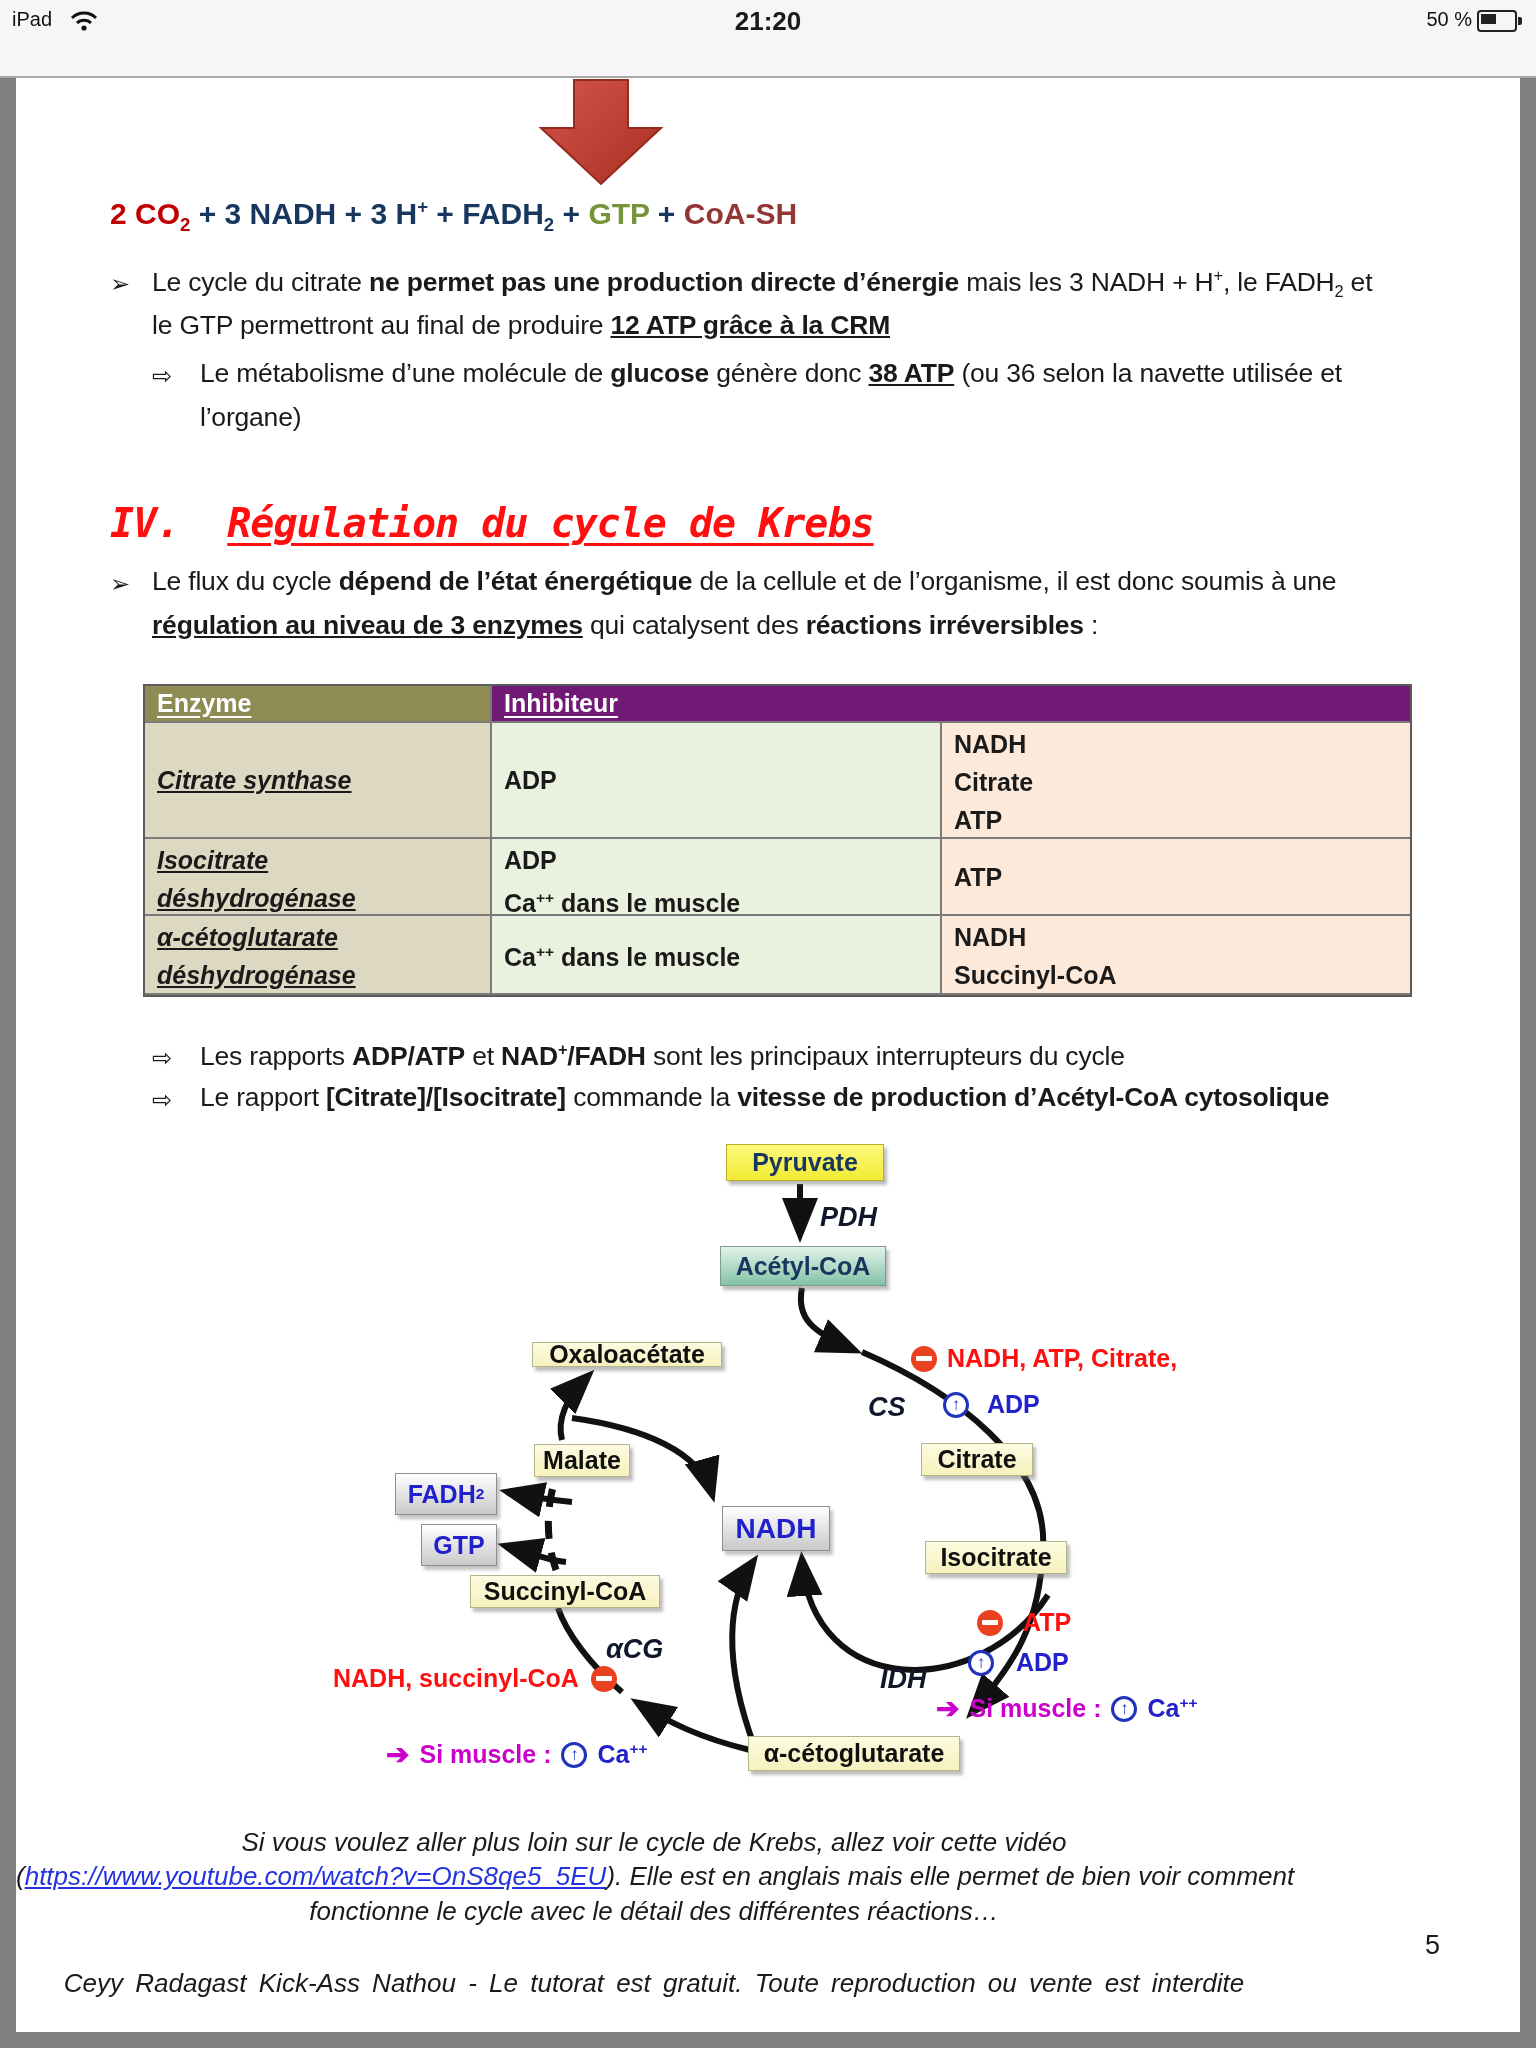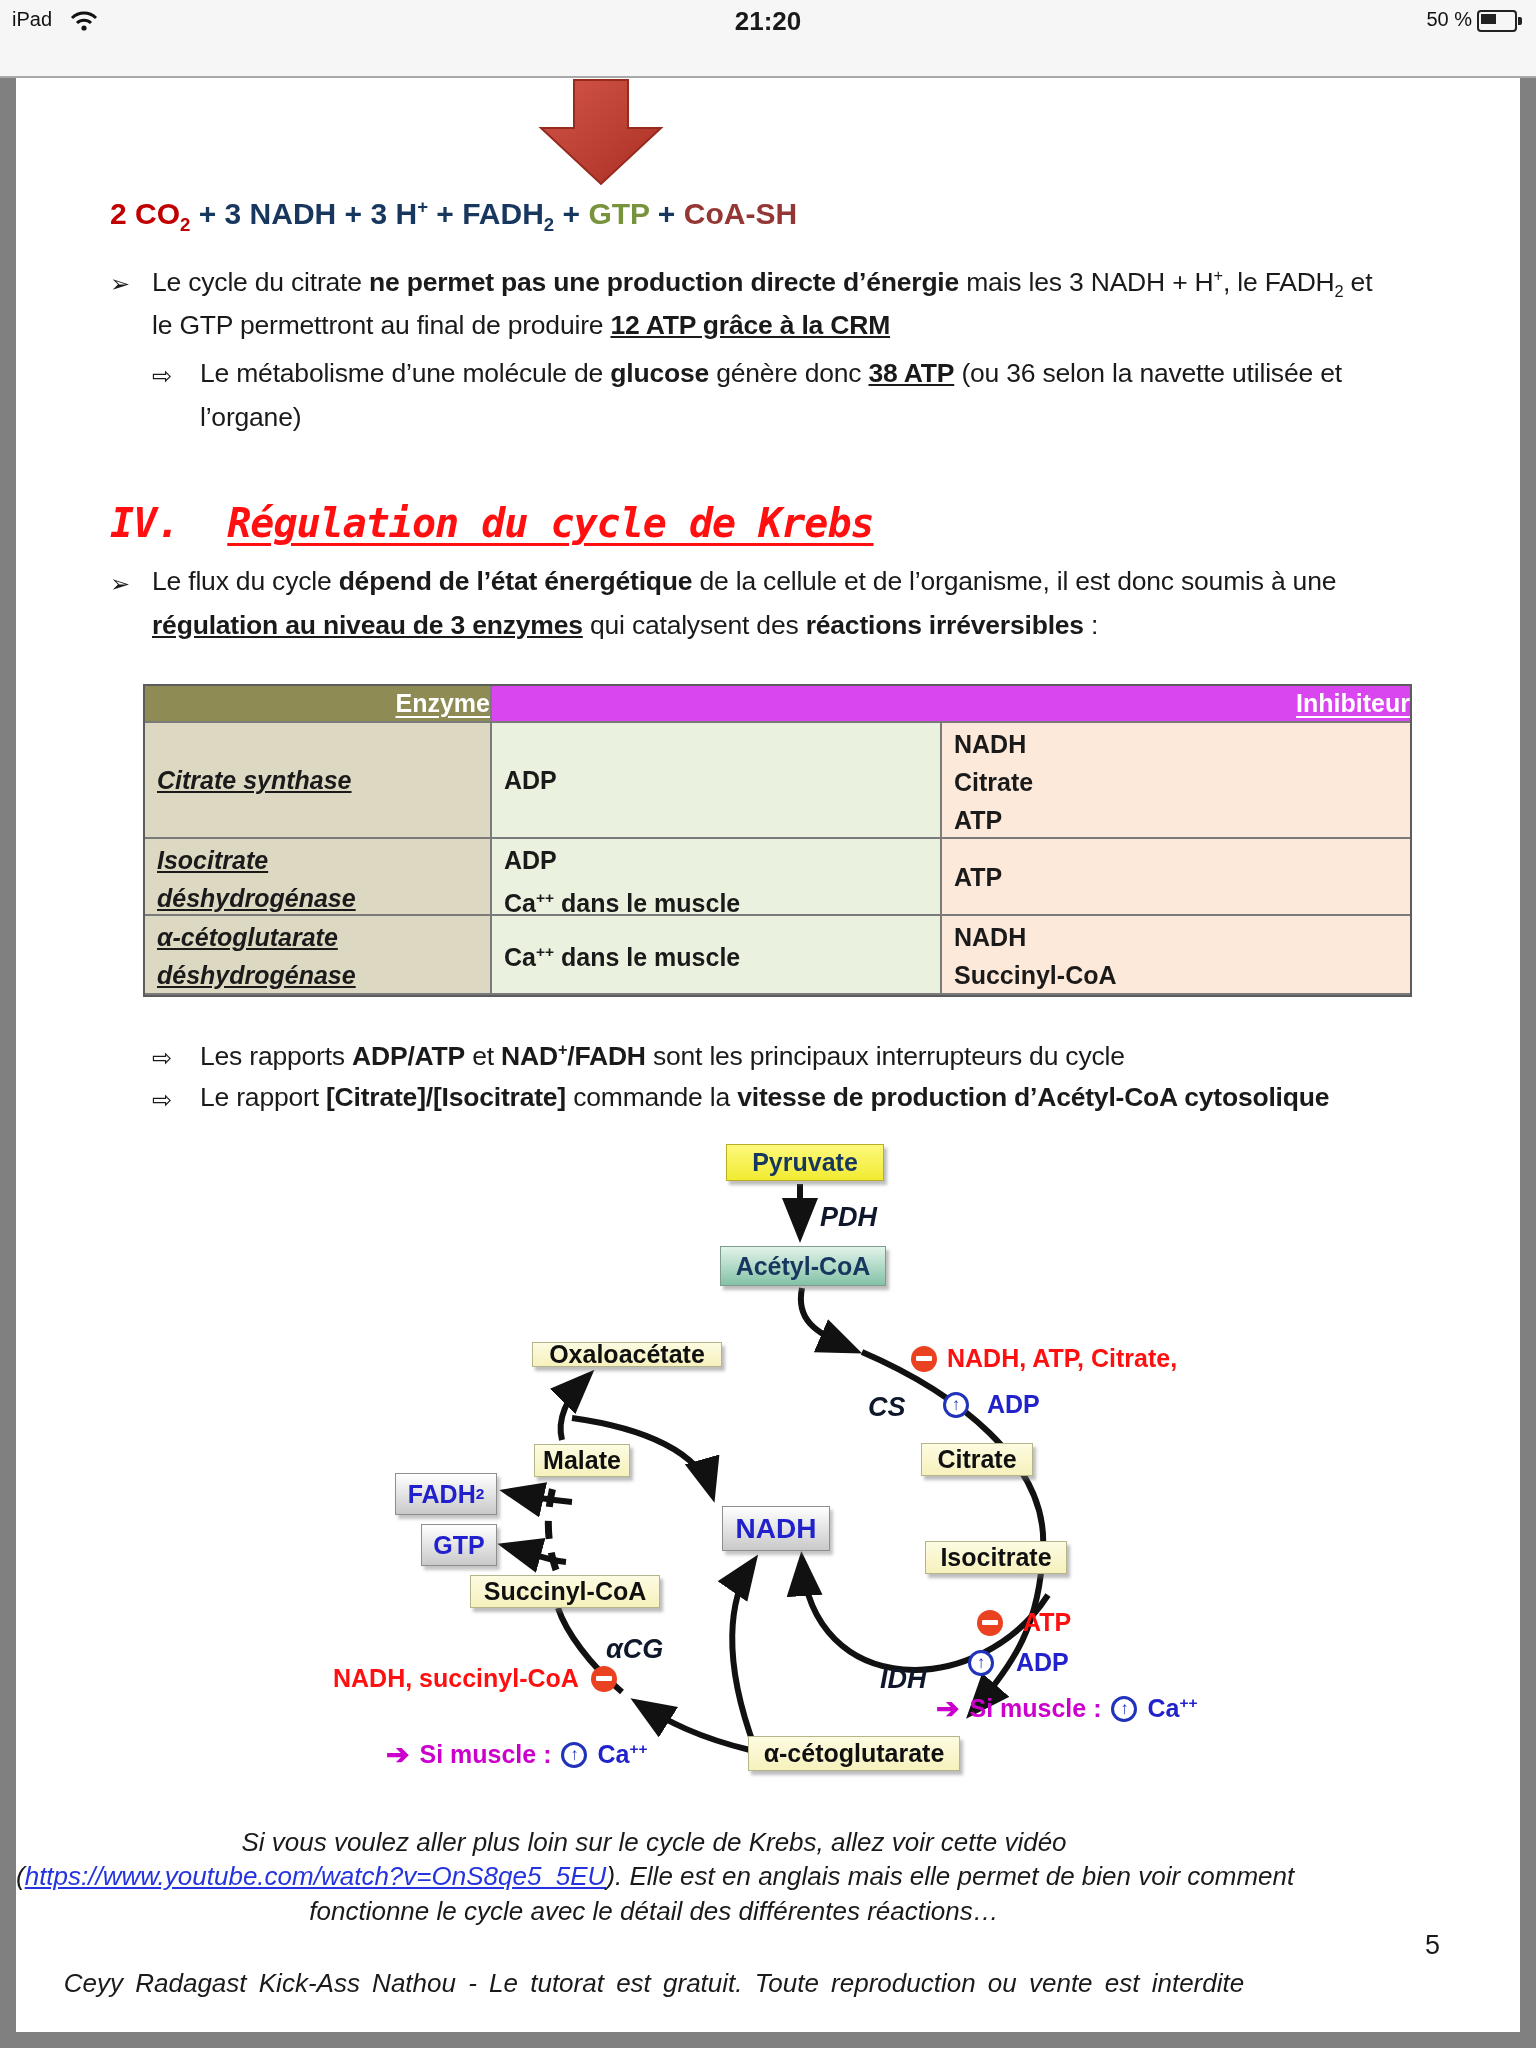--- a/index.html
+++ b/index.html
@@ -37,22 +37,22 @@
 
   
   #enztable{left:143px;top:684px;width:1269px;border:2px solid #5c5c5c;box-sizing:border-box;}
   .trow{display:flex;}
   .tcell{box-sizing:border-box;border-right:2px solid #7a7a7a;border-bottom:2px solid #7a7a7a;
          padding:2px 0 2px 12px;font-weight:bold;font-size:25px;display:flex;
          flex-direction:column;justify-content:center;}
   .tcell:last-child{border-right:none;}
   .c1{width:347px;} .c2{width:450px;} .c3{width:472px;flex:1;}
   .th{color:#fff;height:37px;justify-content:center;}
-  .th .u{text-underline-offset:4px;text-align:right;}
-  .h1{background:#8f8b55;} .h2{background:#4e6128;} .h3{background:#d946ef;}
+  .th .u{text-underline-offset:4px;}
+  .h1{background:#8f8b55;} .h2{background:#4e6128;} .h3{background:#701a75;}
   .bg1{background:#ddd8c2;} .bg2{background:#eaf1de;} .bg3{background:#fde9d9;}
   .enz{font-style:italic;text-decoration:underline;}
   .tline{line-height:38px;}
 
   
   .dbox{display:flex;align-items:center;justify-content:center;font-weight:bold;
         font-size:25px;white-space:nowrap;box-sizing:border-box;}
   .ybox{background:linear-gradient(#fdfbe2,#f6f1bc);border:1px solid #b5b58a;
         box-shadow:3px 4px 3px rgba(110,110,110,.45);color:#101010;}
   .pyr{background:linear-gradient(#fcf97c,#f1eb32);border:1px solid #b9ad28;color:#17375e;

